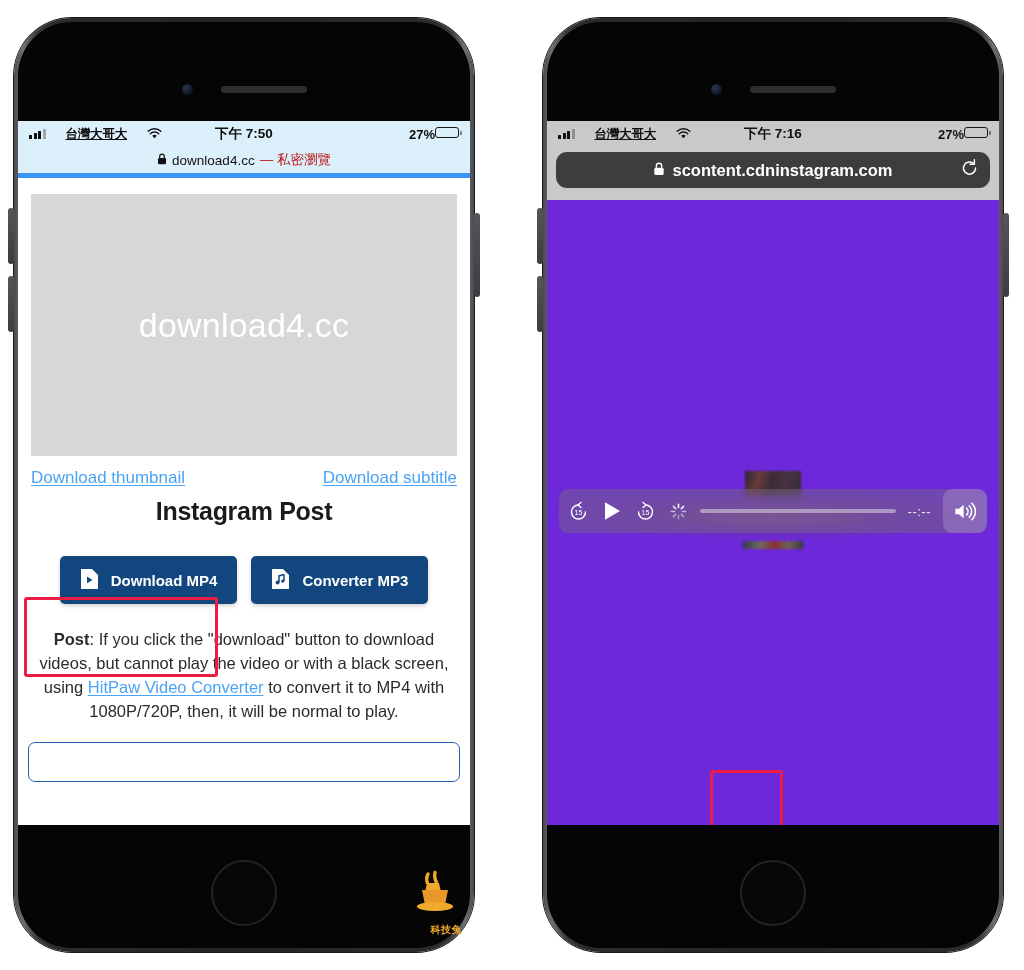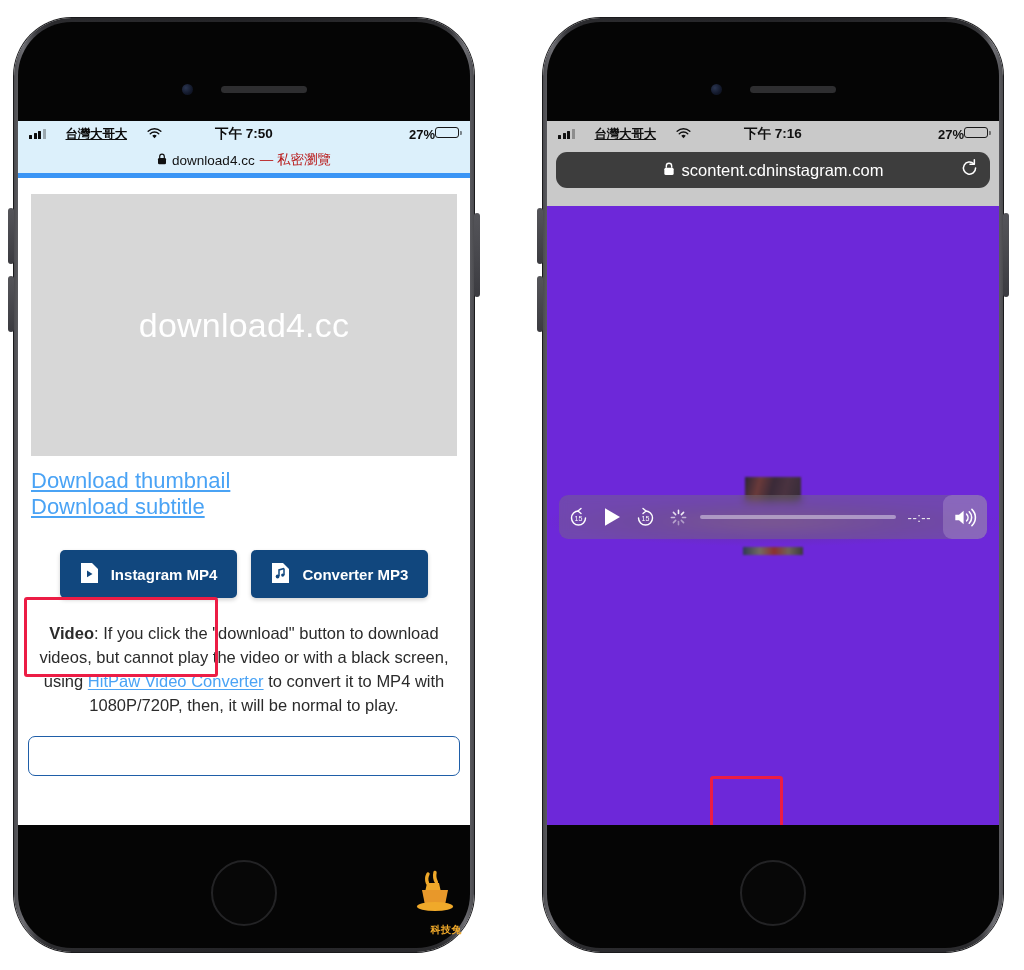--- a/index.html
+++ b/index.html
@@ -109,21 +109,21 @@
 
   .page { background: #fff; height: 100%; overflow: hidden; }
   .thumb {
     margin: 16px 13px 0; height: 262px;
     background: #d7d7d7;
     display: flex; align-items: center; justify-content: center;
   }
   .thumb span { color: #fff; font-size: 34px; font-weight: 300; letter-spacing: .2px; }
   .links {
     display: flex; justify-content: space-between;
-    padding: 12px 13px 0; font-size: 22px; flex-direction: column;
+    padding: 12px 13px 0; font-size: 17px;
   }
   .links a { color: #4aa3f5; text-decoration: underline; text-underline-offset: 2px; }
   .title {
     text-align: center; font-size: 25px; font-weight: bold;
     color: #1b1b1b; margin-top: 9px; letter-spacing: -.3px;
   }
   .duration {
     text-align: center; font-size: 17.5px; color: #3a3a3a; margin-top: 13px;
   }
   .btnrow {
@@ -150,21 +150,21 @@
     margin: 18px 10px 0; height: 40px;
     border: 1.5px solid #1f5ea8; border-radius: 7px; background: #fff;
   }
   .redbox {
     position: absolute; border: 3.5px solid #ec1d45;
     border-radius: 3px; pointer-events: none;
   }
 
   
   .sb-grey { background: #c9c9c9; color: #111; }
-  .urlbar-dark-wrap { background: #c9c9c9; padding: 5px 9px 18px; }
+  .urlbar-dark-wrap { background: #c9c9c9; padding: 5px 9px 12px; font-weight: bold; }
   .urlbar-dark {
     background: #3d3d3d; border-radius: 11px; height: 36px;
     display: flex; align-items: center; justify-content: center;
     position: relative; color: #fff; font-size: 16.5px;
   }
   .urlbar-dark .lockw { margin-right: 7px; }
   .reload {
     position: absolute; right: 11px; top: 50%;
     transform: translateY(-50%); color: #fff;
   }
@@ -268,47 +268,48 @@
 
           <div class="thumb">
             <span>download4.cc</span>
           </div>
 
           <div class="links">
             <a href="#">Download thumbnail</a>
             <a href="#">Download subtitle</a>
           </div>
 
+          <div class="title">Instagram Post</div>
 
           <div class="btnrow">
             <button class="dl-btn">
               <span>
                 <svg width="19" height="22" viewBox="0 0 19 22">
                   <path d="M1 1h11l6 6v14H1z" fill="#fff"></path>
                   <path d="M7 8.5l5.5 3.4L7 15.3z" fill="#11477e"></path>
                 </svg>
               </span>
-              <span>Instagram MP4</span>
+              <span>Download MP4</span>
             </button>
             <button class="dl-btn">
               <span>
                 <svg width="19" height="22" viewBox="0 0 19 22">
                   <path d="M1 1h11l6 6v14H1z" fill="#fff"></path>
                   <path d="M13 6.6v6.6" stroke="#11477e" stroke-width="1.5" fill="none"></path>
                   <path d="M13 6.6l-5 1.3v6.1" stroke="#11477e" stroke-width="1.5" fill="none"></path>
                   <circle cx="6.6" cy="14.5" r="1.9" fill="#11477e"></circle>
                   <circle cx="11.7" cy="13.1" r="1.6" fill="#11477e"></circle>
                 </svg>
               </span>
               <span>Converter MP3</span>
             </button>
           </div>
 
           <div class="note">
-            <b>Video</b><span>: If you click the "download" button to download videos, but cannot play the video or with a black screen, using </span><a href="#">HitPaw Video Converter</a><span> to convert it to MP4 with 1080P/720P, then, it will be normal to play.</span>
+            <b>Post</b><span>: If you click the "download" button to download videos, but cannot play the video or with a black screen, using </span><a href="#">HitPaw Video Converter</a><span> to convert it to MP4 with 1080P/720P, then, it will be normal to play.</span>
           </div>
 
           <div class="urlbox"></div>
         </div>
 
         <div class="redbox" style="left:6px; top:476px; width:194px; height:80px;"></div>
       </div>
 
       <div class="home-btn"></div>
     </div>

